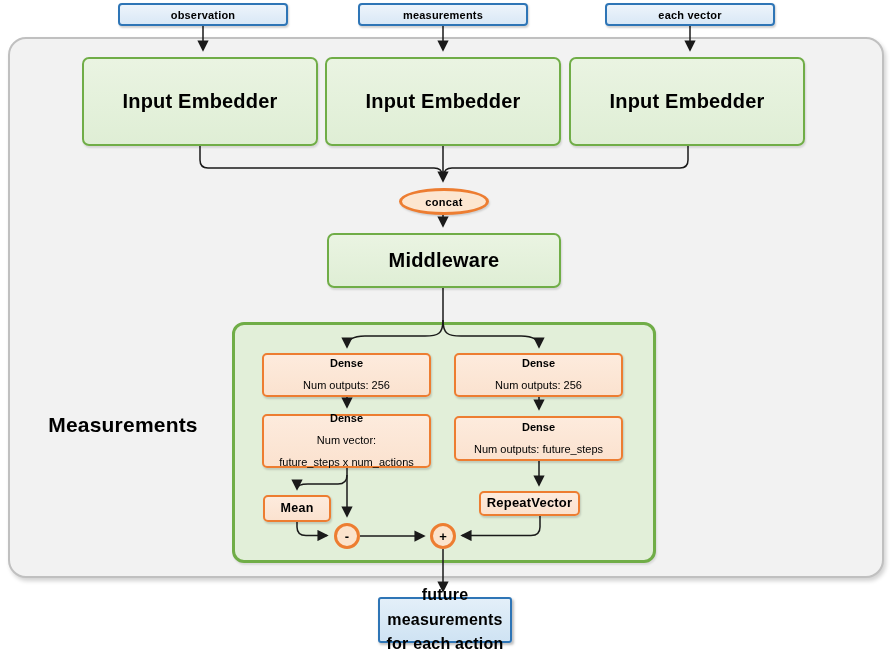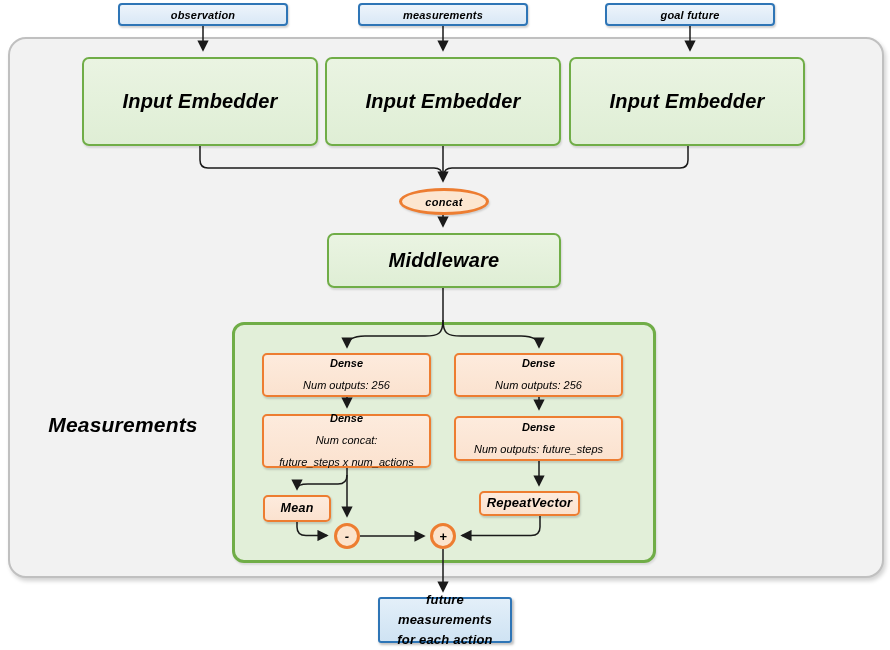--- a/index.html
+++ b/index.html
@@ -4,21 +4,21 @@
 <style>
   :root{
     --blue-border:#2E75B6; --blue-fill:#DEEBF7;
     --green-border:#70AD47; --green-fill:#E2EFD9;
     --orange-border:#ED7D31; --orange-fill:#FBE5D6;
     --container-fill:#F2F2F2; --container-border:#C0C0C0;
     --line:#1A1A1A;
   }
   html,body{margin:0;padding:0;background:#FFFFFF;}
   .stage{position:relative;width:890px;height:650px;overflow:hidden;
-         font-family:"Liberation Sans","DejaVu Sans",sans-serif;color:#000;font-style:italic;}
+         font-family:"Liberation Sans","DejaVu Sans",sans-serif;color:#000;}
   .stage *{box-sizing:border-box;}
 
   .outer{position:absolute;left:8px;top:37px;width:876px;height:541px;
          background:var(--container-fill);border:2.5px solid var(--container-border);
          border-radius:18px;box-shadow:2px 3px 4px rgba(0,0,0,0.18);}
 
   .wires{position:absolute;left:0;top:0;width:890px;height:650px;pointer-events:none;}
 
   .node{position:absolute;display:flex;flex-direction:column;align-items:center;justify-content:center;text-align:center;}
 
@@ -67,21 +67,21 @@
   .minus{left:334px;top:523px;}
   .plus{left:430px;top:523px;}
 
   .headtitle{position:absolute;left:18px;top:409px;width:210px;text-align:center;
              font-weight:bold;font-size:21px;line-height:1.5;letter-spacing:.2px;}
   .headtitle span{display:block;}
 
   .outbox{left:378px;top:597px;width:134px;height:46px;
           background:linear-gradient(180deg,#E3EFF9 0%,#CFE3F3 100%);
           border:2.5px solid var(--blue-border);border-radius:3px;
-          font-weight:bold;font-size:13px;line-height:1.55;
+          font-weight:bold;font-size:16px;line-height:1.55;
           box-shadow:1.5px 2px 2.5px rgba(0,0,0,0.25);}
   .outbox span{display:block;}
 </style>
 </head>
 <body>
 
 <div class="stage">
 
   <div class="outer"></div>
 
@@ -123,21 +123,21 @@
     </g>
   </svg>
 
   <div class="node bbox in1">
     <span>observation</span>
   </div>
   <div class="node bbox in2">
     <span>measurements</span>
   </div>
   <div class="node bbox in3">
-    <span>goal future</span>
+    <span>each vector</span>
   </div>
 
   <div class="node gbox emb1">
     <span>Input Embedder</span>
   </div>
   <div class="node gbox emb2">
     <span>Input Embedder</span>
   </div>
   <div class="node gbox emb3">
     <span>Input Embedder</span>
@@ -158,21 +158,21 @@
   <div class="node obox dl1">
     <span class="t">Dense</span>
     <span class="s">Num outputs: 256</span>
   </div>
   <div class="node obox dr1">
     <span class="t">Dense</span>
     <span class="s">Num outputs: 256</span>
   </div>
   <div class="node obox dl2">
     <span class="t">Dense</span>
-    <span class="s">Num concat:</span>
+    <span class="s">Num vector:</span>
     <span class="s">future_steps x num_actions</span>
   </div>
   <div class="node obox dr2">
     <span class="t">Dense</span>
     <span class="s">Num outputs: future_steps</span>
   </div>
 
   <div class="node obox mean">
     <span>Mean</span>
   </div>

